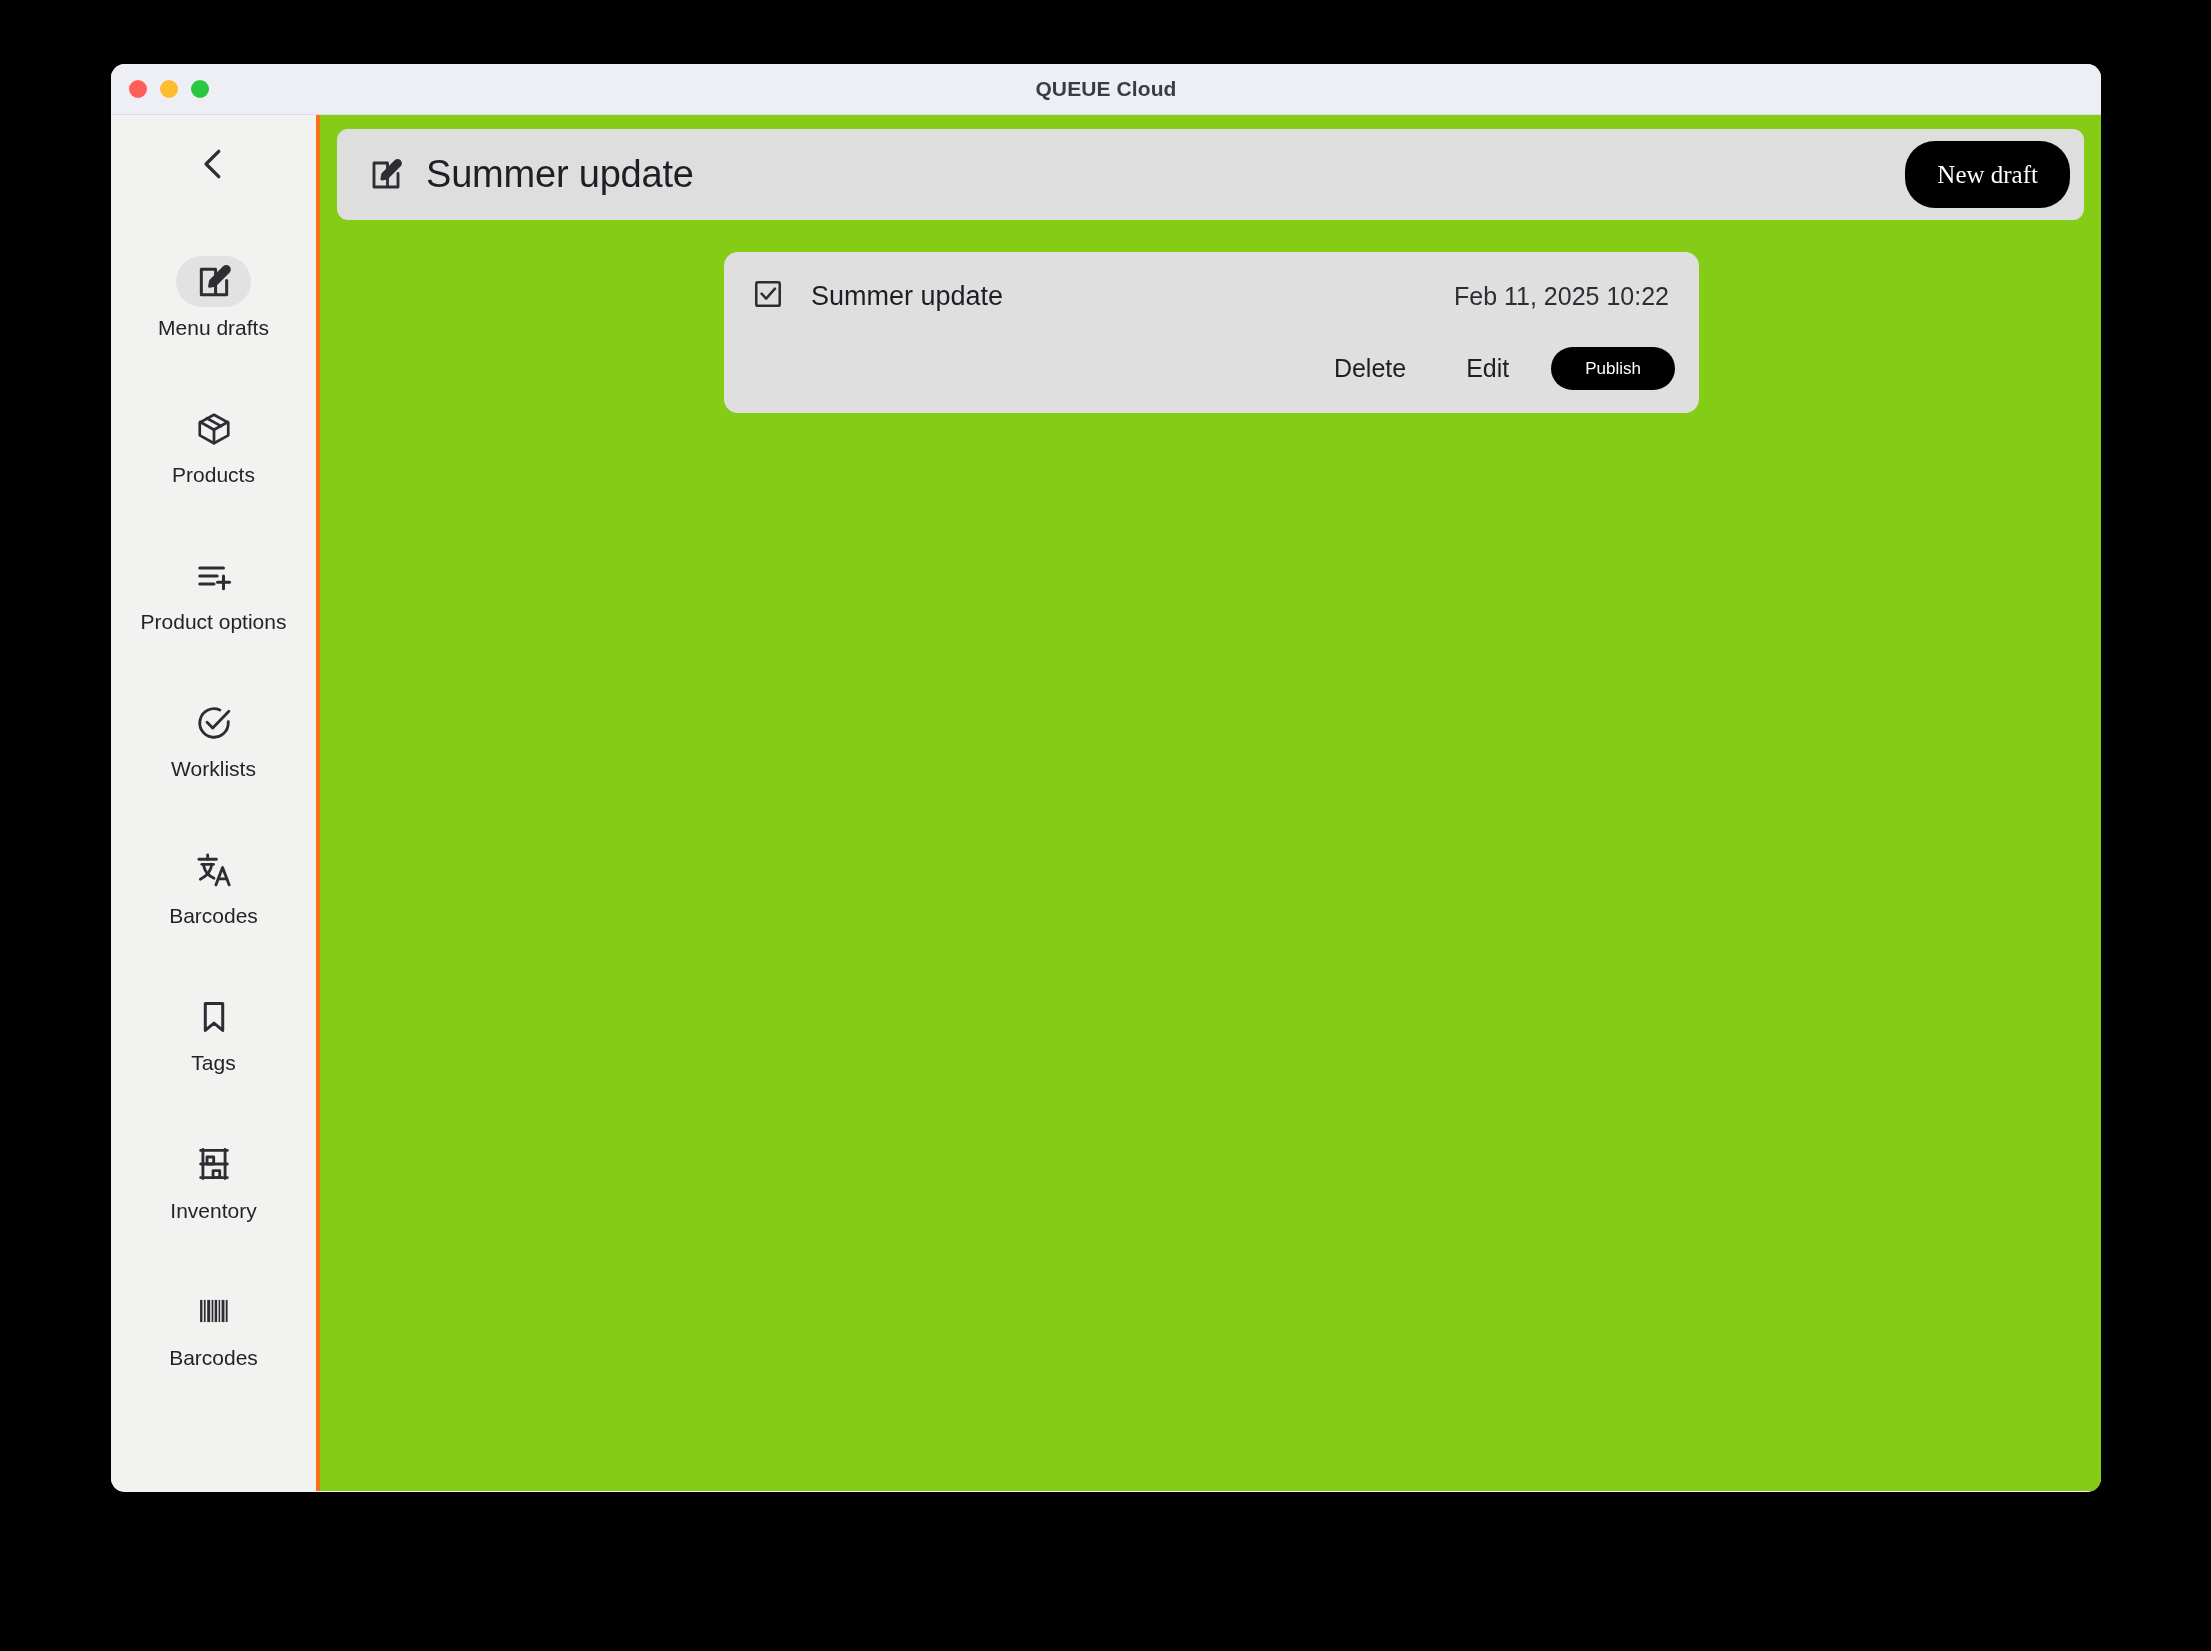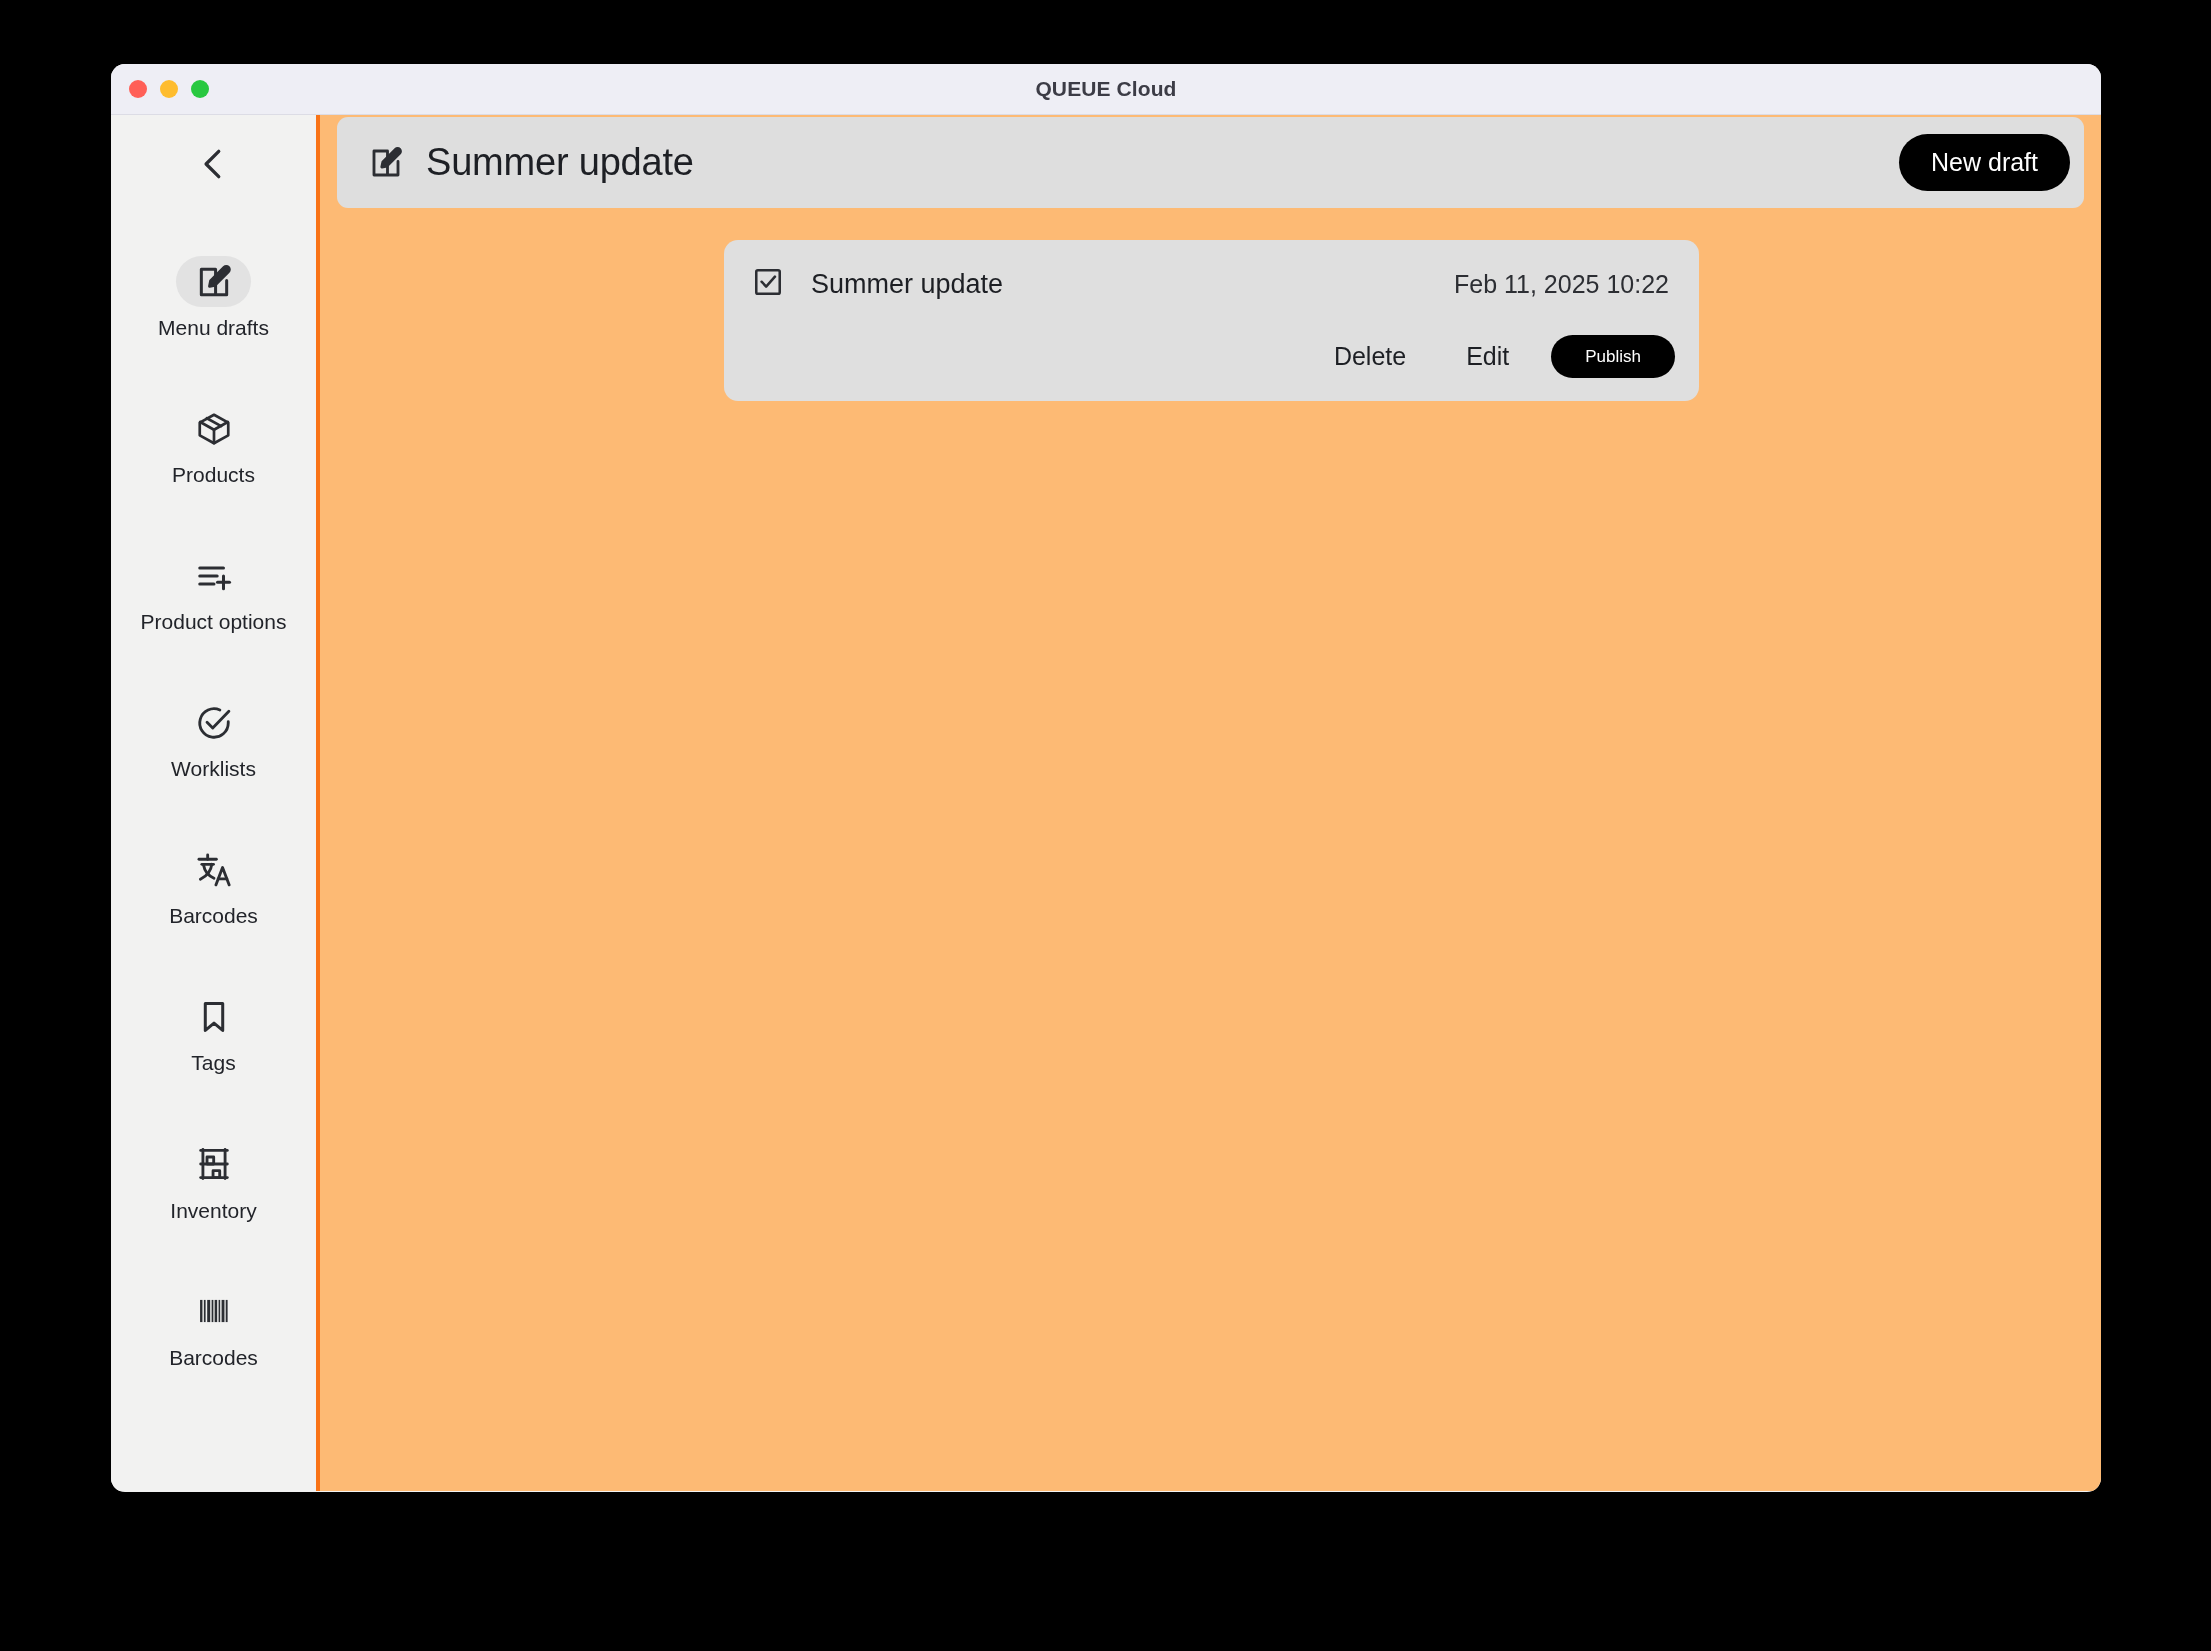--- a/index.html
+++ b/index.html
@@ -107,22 +107,22 @@
     margin-top: 9px;
     font-size: 21px;
     color: #22242a;
     line-height: 1.1;
     white-space: nowrap;
   }
 
   
   .content {
     flex: 1;
-    background: #fdba74;
-    padding: 2px 17px 0 17px;
+    background: #84cc16;
+    padding: 14px 17px 0 17px;
     position: relative;
     overflow: hidden;
   }
 
   .page-header {
     height: 91px;
     background: #dedede;
     border-radius: 11px;
     display: flex;
     align-items: center;
@@ -140,22 +140,23 @@
   .btn-pill {
     background: #000000;
     color: #ffffff;
     border: none;
     border-radius: 30px;
     font-family: "Liberation Sans", sans-serif;
     cursor: pointer;
   }
   .new-draft {
     padding: 0 32px;
-    height: 57px;
+    height: 67px;
     font-size: 25px;
+    font-family: Liberation Serif, serif;
   }
 
   
   .card-area { padding-top: 32px; }
   .draft-card {
     margin-left: 387px;
     width: 975px;
     background: #dfdfdf;
     border-radius: 14px;
     padding: 26px 24px 20px 28px;

